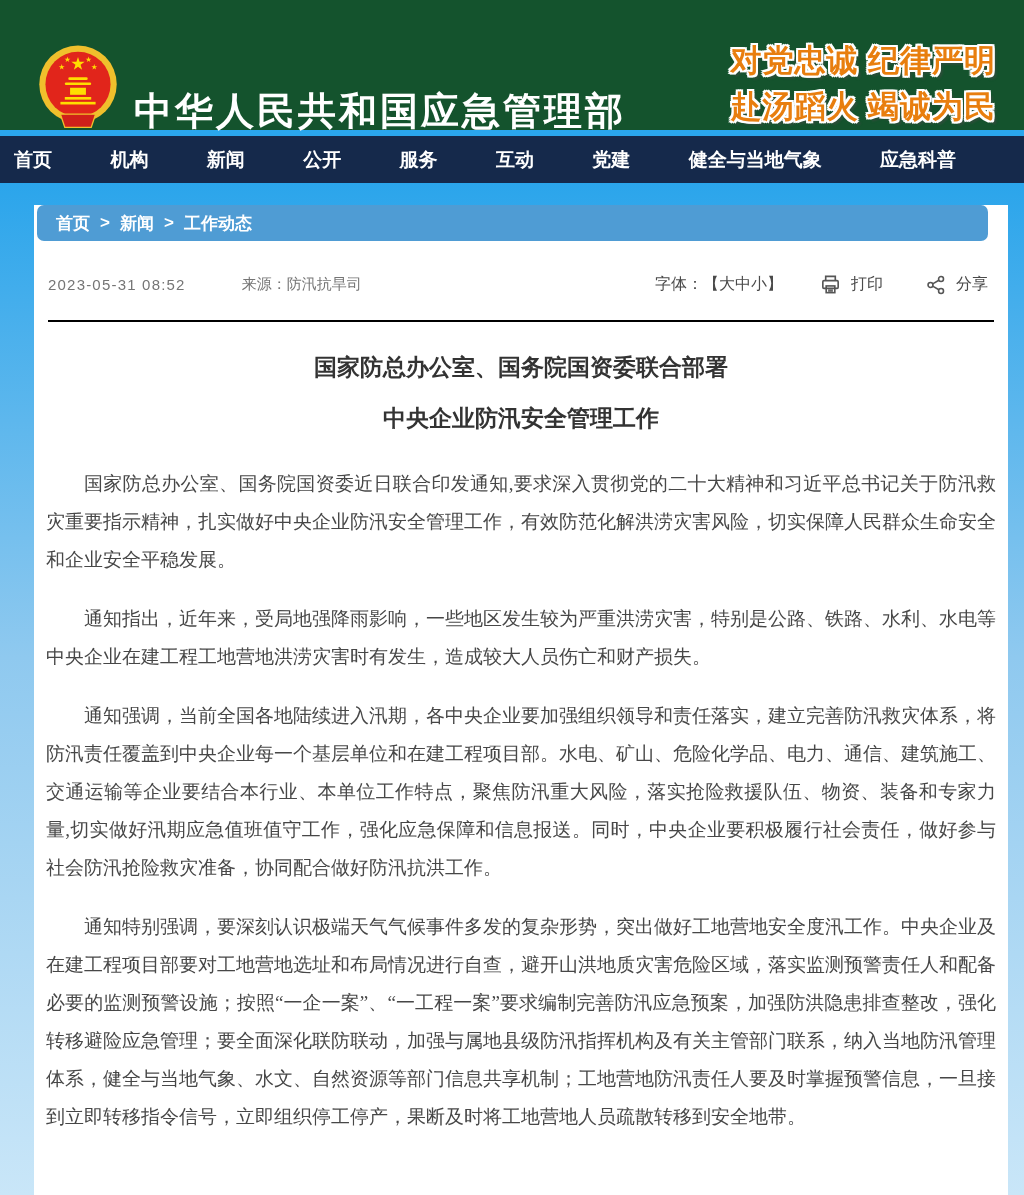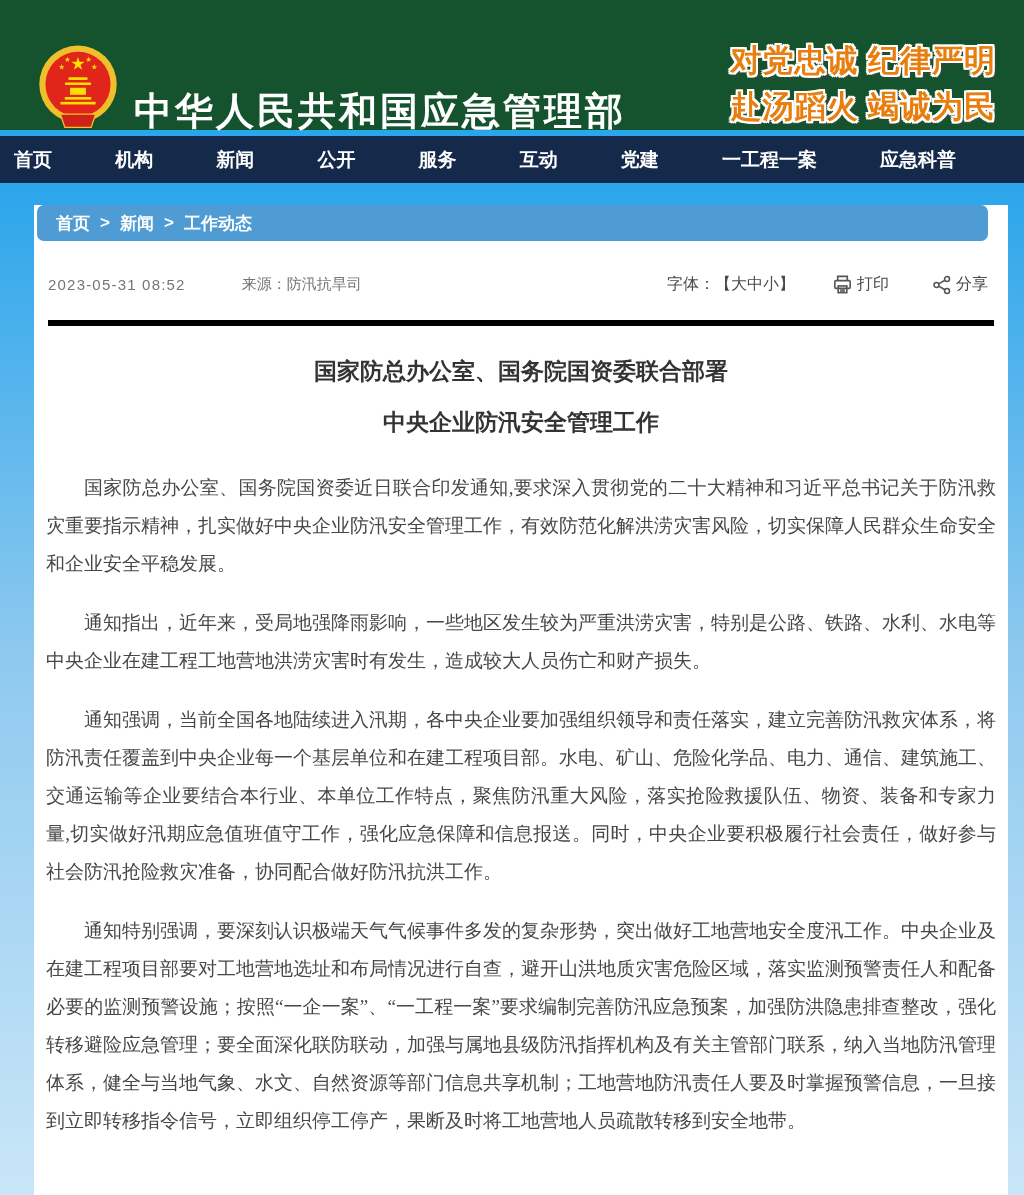--- a/index.html
+++ b/index.html
@@ -56,28 +56,28 @@
     background:#4F9CD4; border-radius:7px;
     display:flex; align-items:center; gap:10px;
     padding-left:19px; color:#fff; font-size:17px; font-weight:bold;
   }
   .breadcrumb a { color:#fff; }
   .breadcrumb .sep { font-weight:bold; }
 
   .meta {
     display:flex; align-items:center;
     margin:0 14px; padding:32px 6px 24px 0;
-    border-bottom:6px solid #000000;
+    border-bottom:2px solid #000000;
     color:#757575; font-size:15px;
   }
   .meta .date { letter-spacing:1.2px; }
   .meta .source { margin-left:56px; }
   .meta-right { margin-left:auto; display:flex; align-items:center; color:#4a4a4a; font-size:16px; }
   .meta-right .font-group { display:flex; align-items:flex-start; }
-  .meta-right .btn { display:flex; align-items:center; gap:3px; color:#4a4a4a; }
+  .meta-right .btn { display:flex; align-items:center; gap:9px; color:#4a4a4a; }
   .meta-right .print-btn { margin-left:36px; }
   .meta-right .share-btn { margin-left:42px; }
   .meta-right svg { display:block; }
 
   .article-title {
     text-align:center; margin-top:36px;
     font-family:Liberation Mono, monospace;
     font-size:23px; font-weight:600; color:#333; line-height:1;
   }
   .article-title .line2 { margin-top:28px; }
@@ -120,21 +120,21 @@
 
 <div class="nav-strip"></div>
 <div class="nav">
   <a>首页</a>
   <a>机构</a>
   <a>新闻</a>
   <a>公开</a>
   <a>服务</a>
   <a>互动</a>
   <a>党建</a>
-  <a>一工程一案</a>
+  <a>健全与当地气象</a>
   <a>应急科普</a>
 </div>
 
 <div class="main">
 
   <div class="breadcrumb">
     <a>首页</a>
     <span class="sep">&gt;</span>
     <a>新闻</a>
     <span class="sep">&gt;</span>

